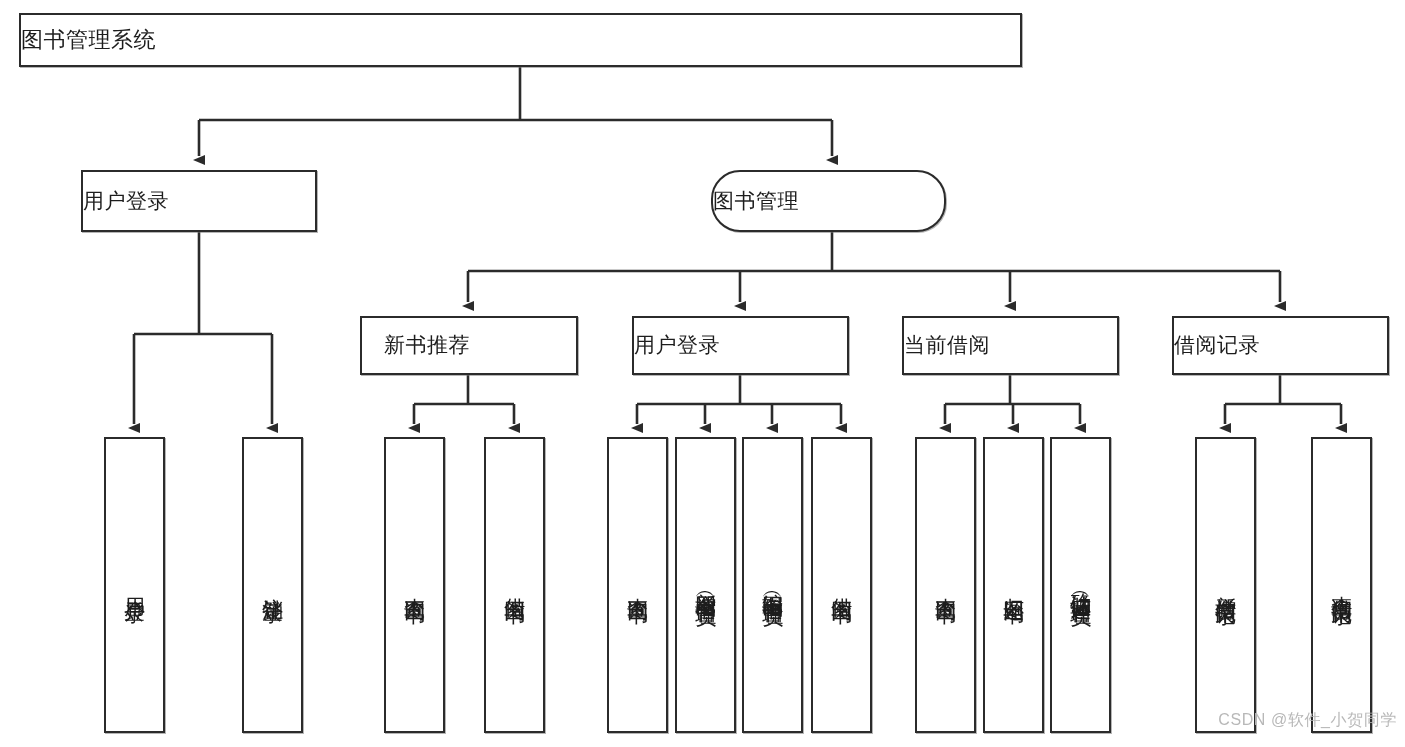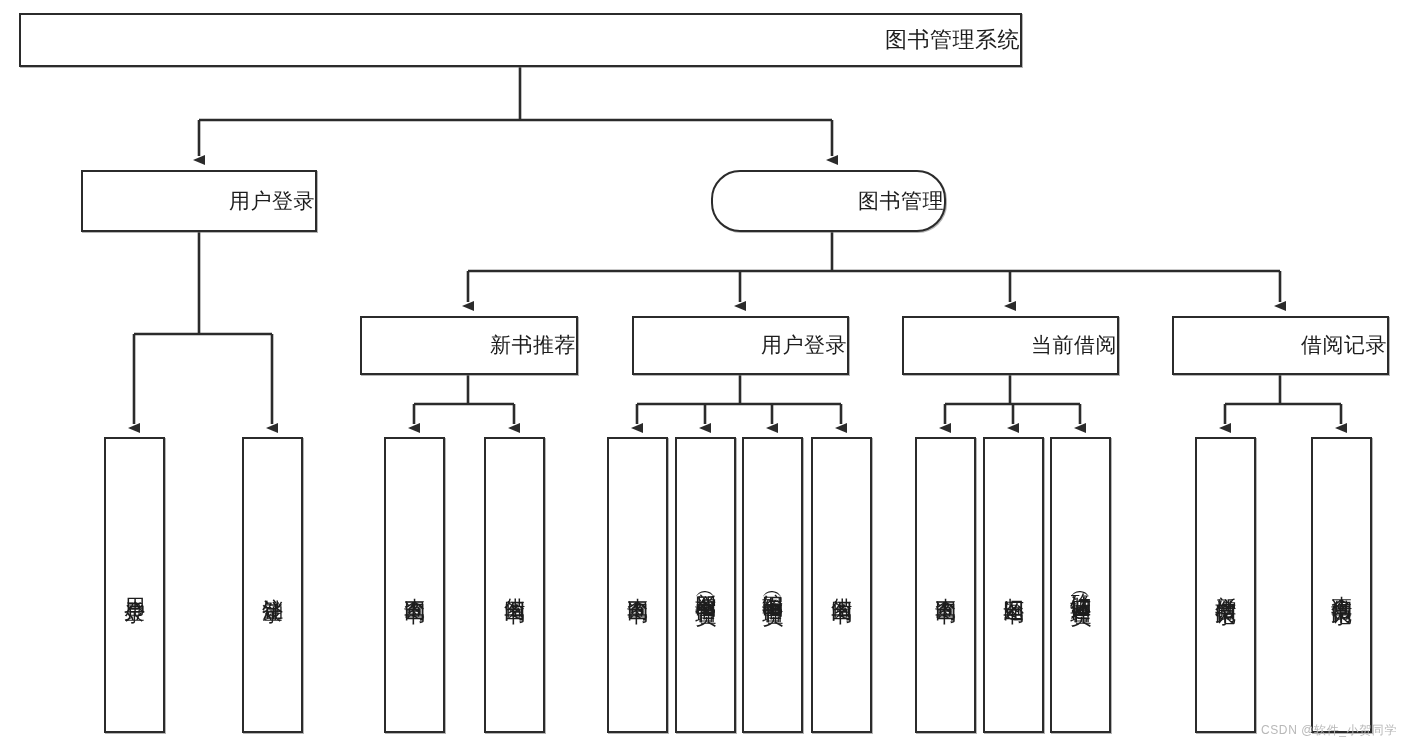--- a/index.html
+++ b/index.html
@@ -27,21 +27,21 @@
     height: 747px;
     pointer-events: none;
   }
   .node {
     position: absolute;
     box-sizing: border-box;
     background: #ffffff;
     border: 2px solid #2b2b2b;
     display: flex;
     align-items: center;
-    justify-content: flex-end;
+    justify-content: flex-start;
     box-shadow: 1px 1px 0 rgba(120,120,120,0.55);
   }
   .node-label {
     color: #1d1d1d;
     line-height: 1.18;
     letter-spacing: 0.5px;
     white-space: nowrap;
   }
   
   .node.horiz .node-label {
@@ -62,22 +62,22 @@
     font-size: 21px;
     line-height: 1.25;
     letter-spacing: 2px;
     max-height: 268px;
     white-space: normal;
     text-align: center;
   }
   .watermark {
     position: absolute;
     right: 8px;
-    bottom: 8px;
-    font-size: 12px;
+    bottom: 16px;
+    font-size: 16px;
     color: #b8b8b8;
     letter-spacing: 0.6px;
     white-space: nowrap;
   }
 </style>
 </head>
 <body>
 
 <div id="diagram-root">
 
@@ -135,21 +135,21 @@
     <span class="node-label">图书管理系统</span>
   </div>
 
   <div class="node horiz" style="left:81px; top:170px; width:236px; height:62px;">
     <span class="node-label">用户登录</span>
   </div>
   <div class="node horiz" style="left:711px; top:170px; width:235px; height:62px;border-radius:29px;">
     <span class="node-label">图书管理</span>
   </div>
 
-  <div class="node horiz" style="left:360px; top:316px; width:218px; height:59px;">
+  <div class="node horiz" style="left:360px; top:316px; width:218px; height:59px;padding-left:22px;">
     <span class="node-label">新书推荐</span>
   </div>
   <div class="node horiz" style="left:632px; top:316px; width:217px; height:59px;">
     <span class="node-label">用户登录</span>
   </div>
   <div class="node horiz" style="left:902px; top:316px; width:217px; height:59px;">
     <span class="node-label">当前借阅</span>
   </div>
   <div class="node horiz" style="left:1172px; top:316px; width:217px; height:59px;">
     <span class="node-label">借阅记录</span>

